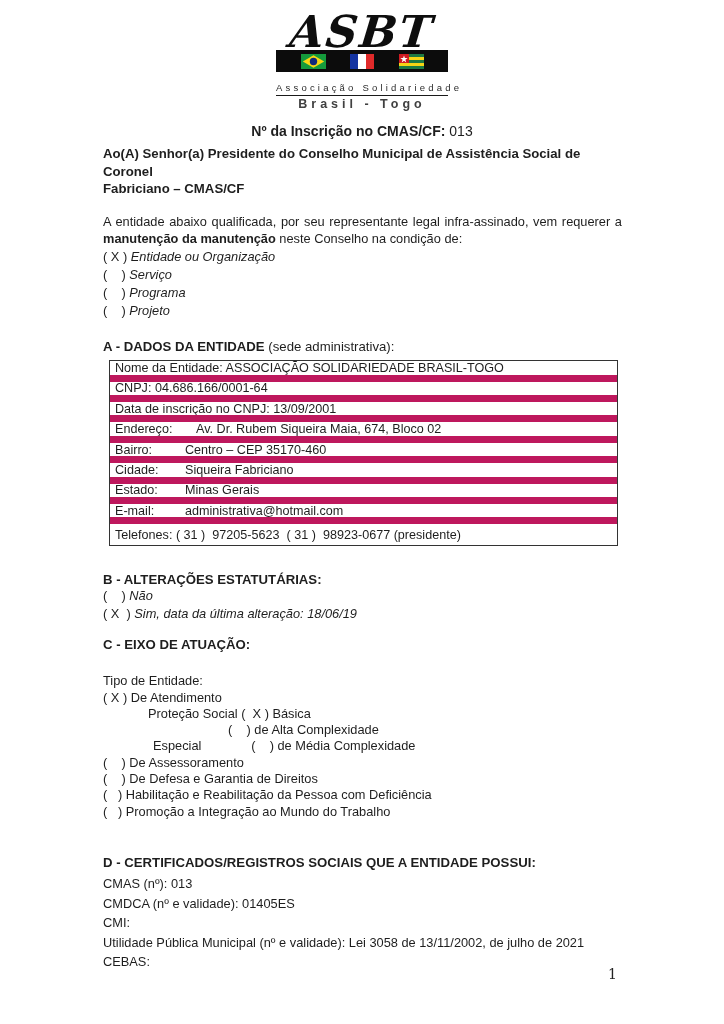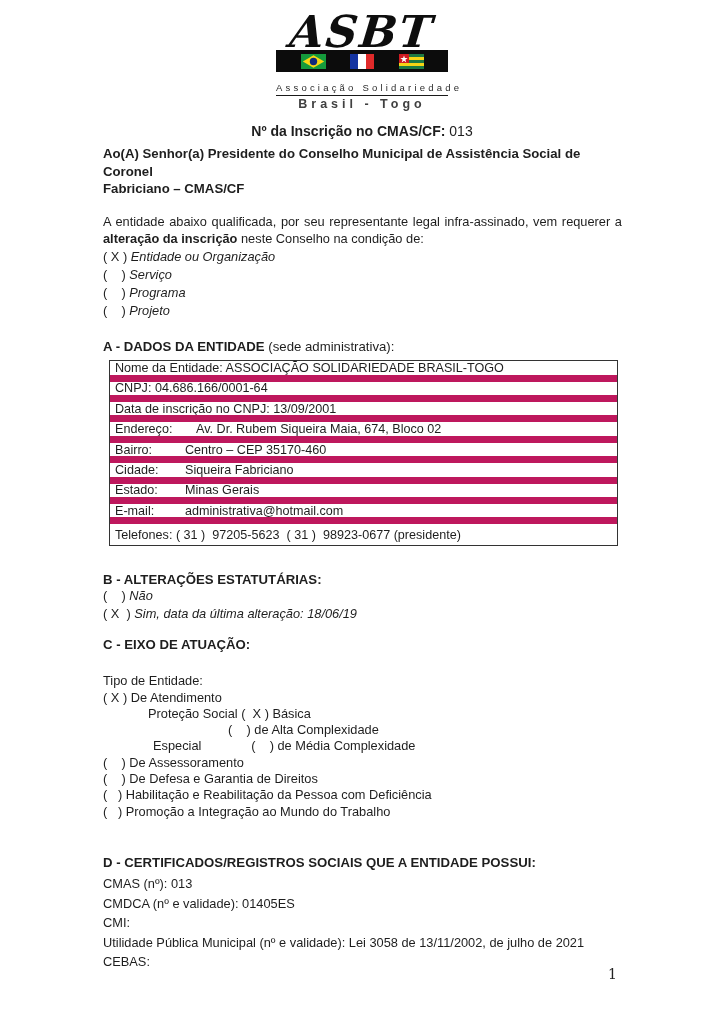--- a/index.html
+++ b/index.html
@@ -108,21 +108,21 @@
     <span>013</span>
   </div>
 
   <div class="content">
 
     <div class="addressee">
       <div>Ao(A) Senhor(a) Presidente do Conselho Municipal de Assistência Social de Coronel</div>
       <div>Fabriciano – CMAS/CF</div>
     </div>
 
-    <p class="req-par"><span>A entidade abaixo qualificada, por seu representante legal infra-assinado, vem requerer a </span><span class="b">alteração da inscrição</span><span> neste Conselho na condição de:</span></p>
+    <p class="req-par"><span>A entidade abaixo qualificada, por seu representante legal infra-assinado, vem requerer a </span><span class="b">manutenção da manutenção</span><span> neste Conselho na condição de:</span></p>
 
     <div>
       <div class="opt-line"><span class="mark">( X )</span> <span class="lbl">Entidade ou Organização</span></div>
       <div class="opt-line"><span class="mark">(    )</span> <span class="lbl">Serviço</span></div>
       <div class="opt-line"><span class="mark">(    )</span> <span class="lbl">Programa</span></div>
       <div class="opt-line"><span class="mark">(    )</span> <span class="lbl">Projeto</span></div>
     </div>
 
     <div class="sec-title title-a"><span>A - DADOS DA ENTIDADE</span><span class="n"> (sede administrativa):</span></div>
 

